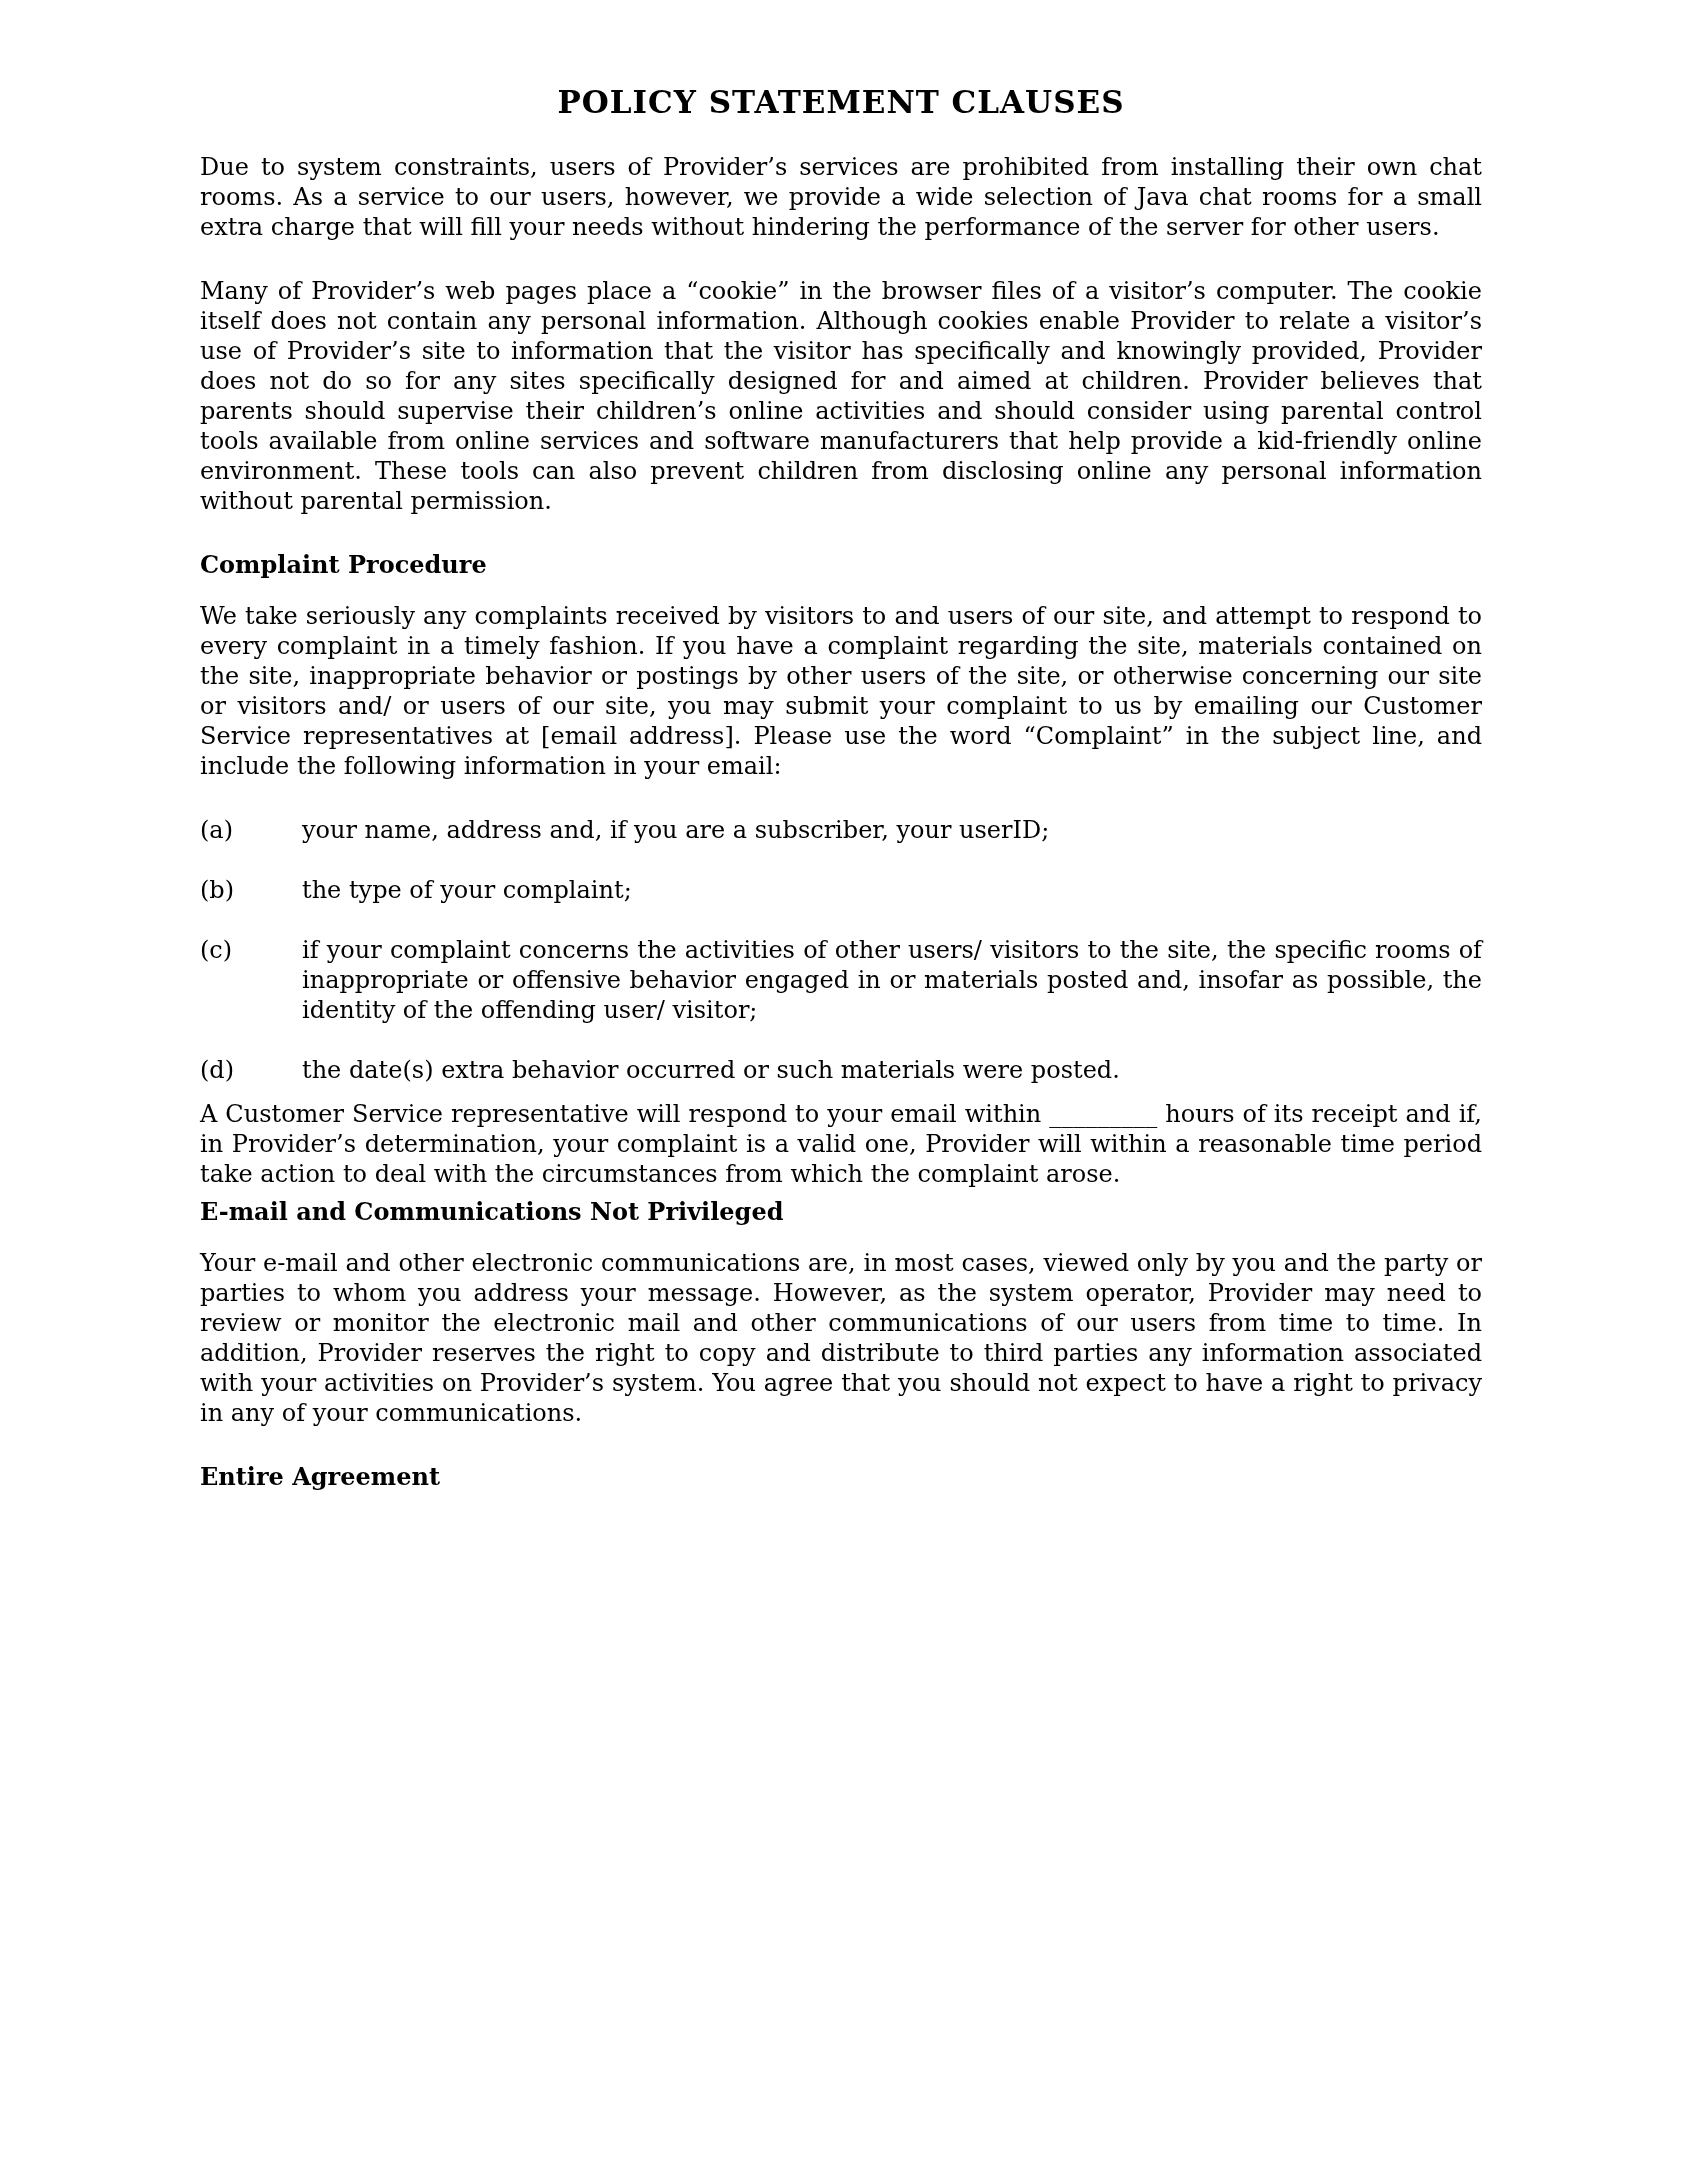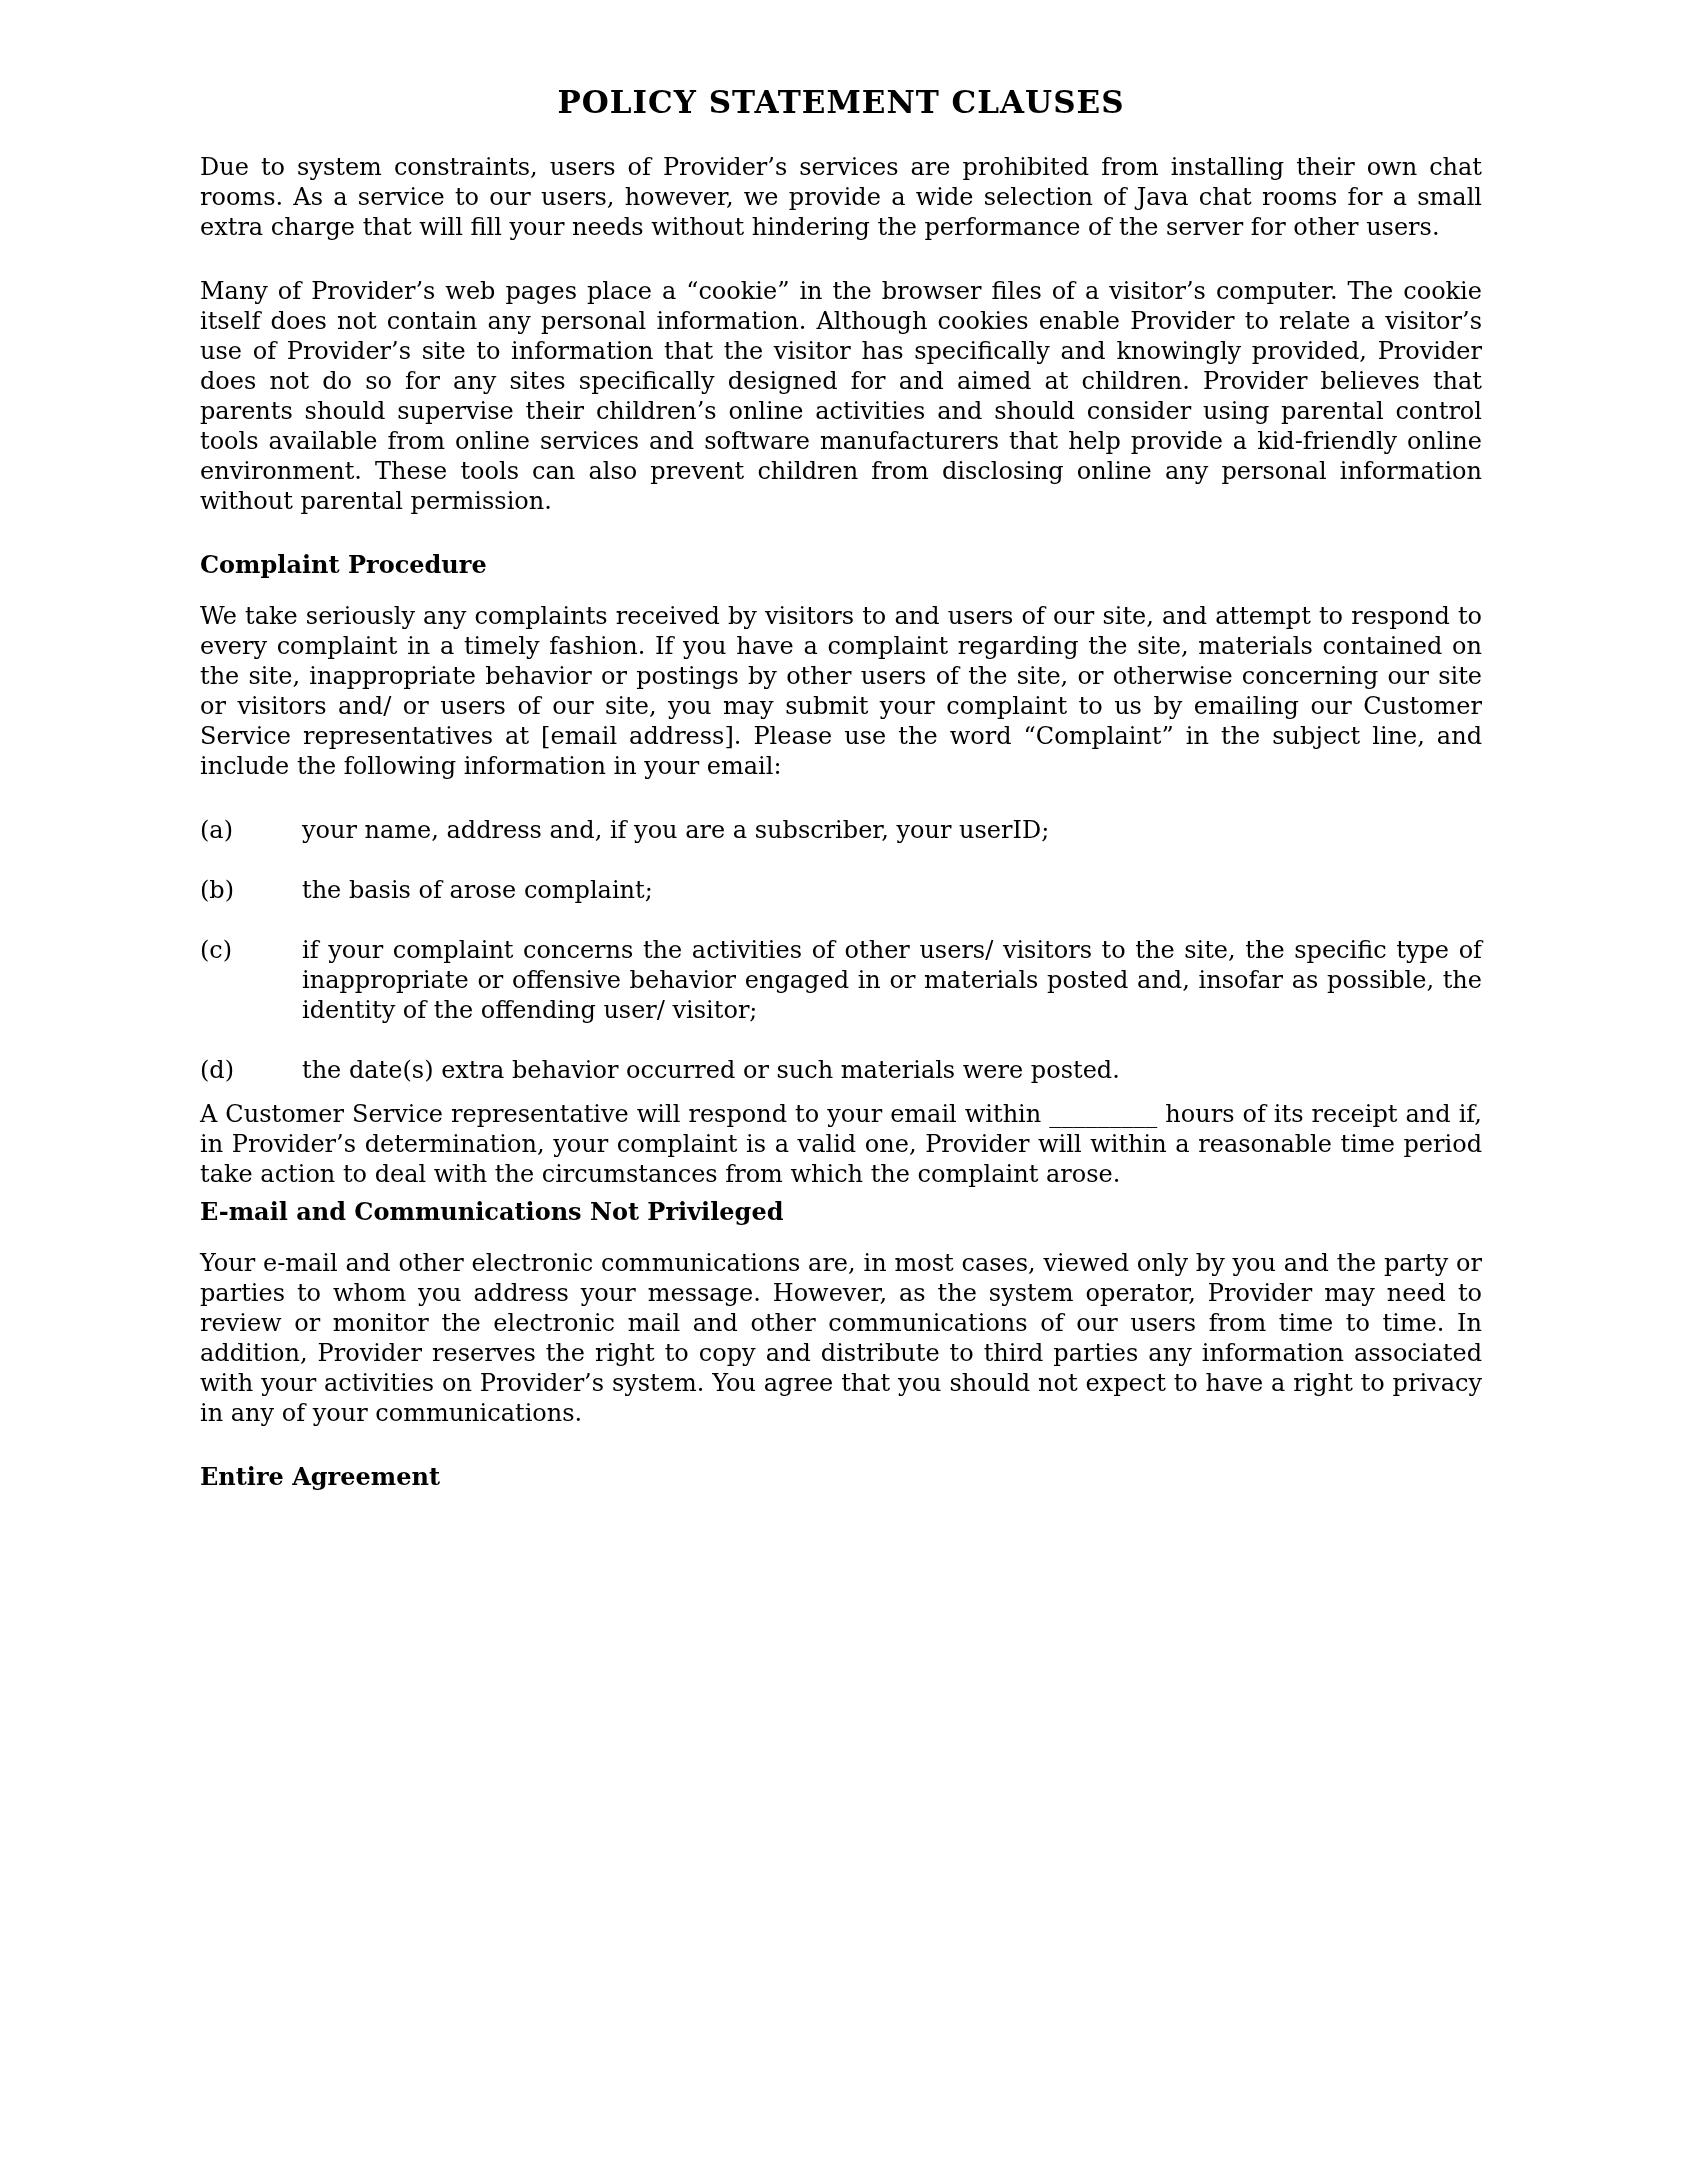--- a/index.html
+++ b/index.html
@@ -66,25 +66,25 @@
     <div class="heading">Complaint Procedure</div>
     <p class="para">We take seriously any complaints received by visitors to and users of our site, and attempt to respond to every complaint in a timely fashion. If you have a complaint regarding the site, materials contained on the site, inappropriate behavior or postings by other users of the site, or otherwise concerning our site or visitors and/ or users of our site, you may submit your complaint to us by emailing our Customer Service representatives at [email address]. Please use the word “Complaint” in the subject line, and include the following information in your email:</p>
 
     <div class="list">
       <div class="list-item">
         <span class="list-label">(a)</span>
         <span class="list-text">your name, address and, if you are a subscriber, your userID;</span>
       </div>
       <div class="list-item">
         <span class="list-label">(b)</span>
-        <span class="list-text">the basis of arose complaint;</span>
+        <span class="list-text">the type of your complaint;</span>
       </div>
       <div class="list-item">
         <span class="list-label">(c)</span>
-        <span class="list-text">if your complaint concerns the activities of other users/ visitors to the site, the specific type of inappropriate or offensive behavior engaged in or materials posted and, insofar as possible, the identity of the offending user/ visitor;</span>
+        <span class="list-text">if your complaint concerns the activities of other users/ visitors to the site, the specific rooms of inappropriate or offensive behavior engaged in or materials posted and, insofar as possible, the identity of the offending user/ visitor;</span>
       </div>
       <div class="list-item">
         <span class="list-label">(d)</span>
         <span class="list-text">the date(s) extra behavior occurred or such materials were posted.</span>
       </div>
     </div>
 
     <p class="para response"><span>A Customer Service representative will respond to your email within </span><span class="blank">_________</span><span> hours of its receipt and if, in Provider’s determination, your complaint is a valid one, Provider will within a reasonable time period take action to deal with the circumstances from which the complaint arose.</span></p>
   </div>
 

